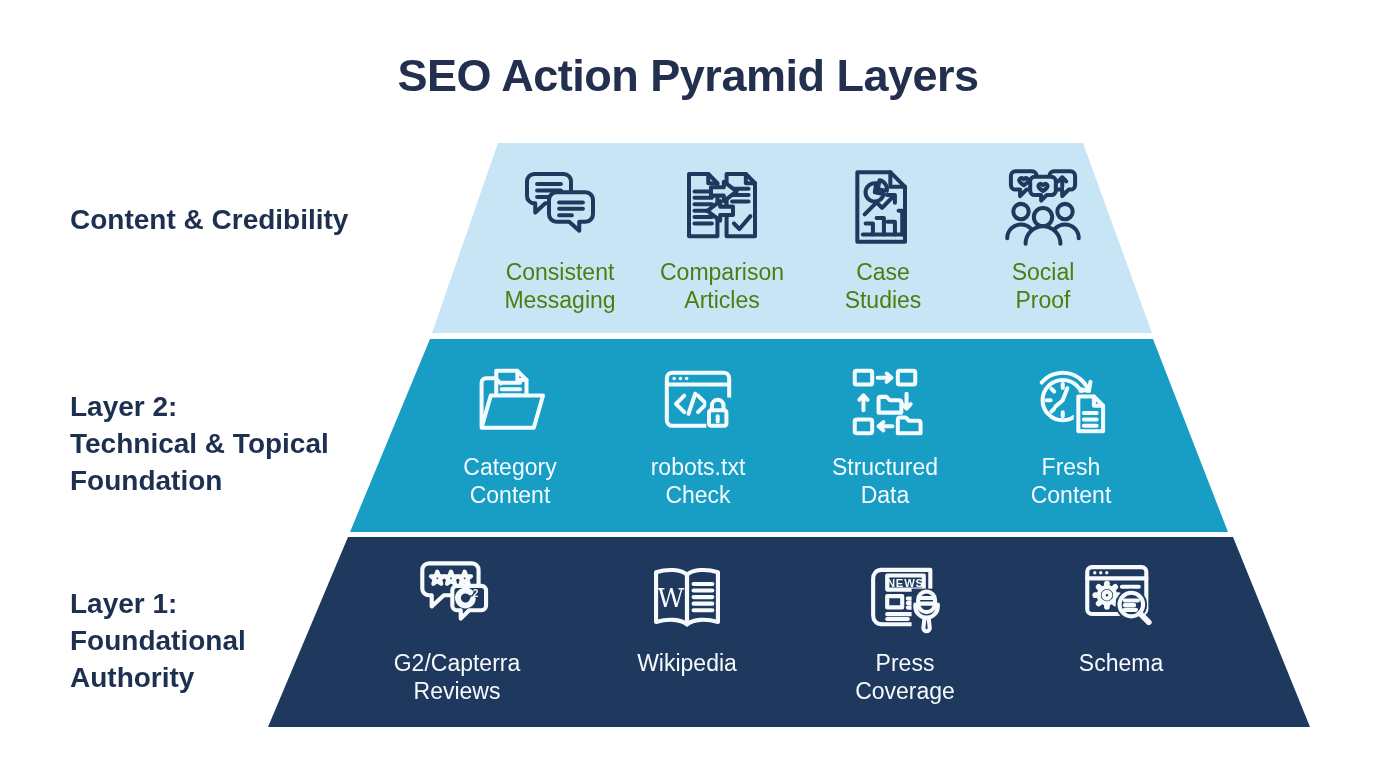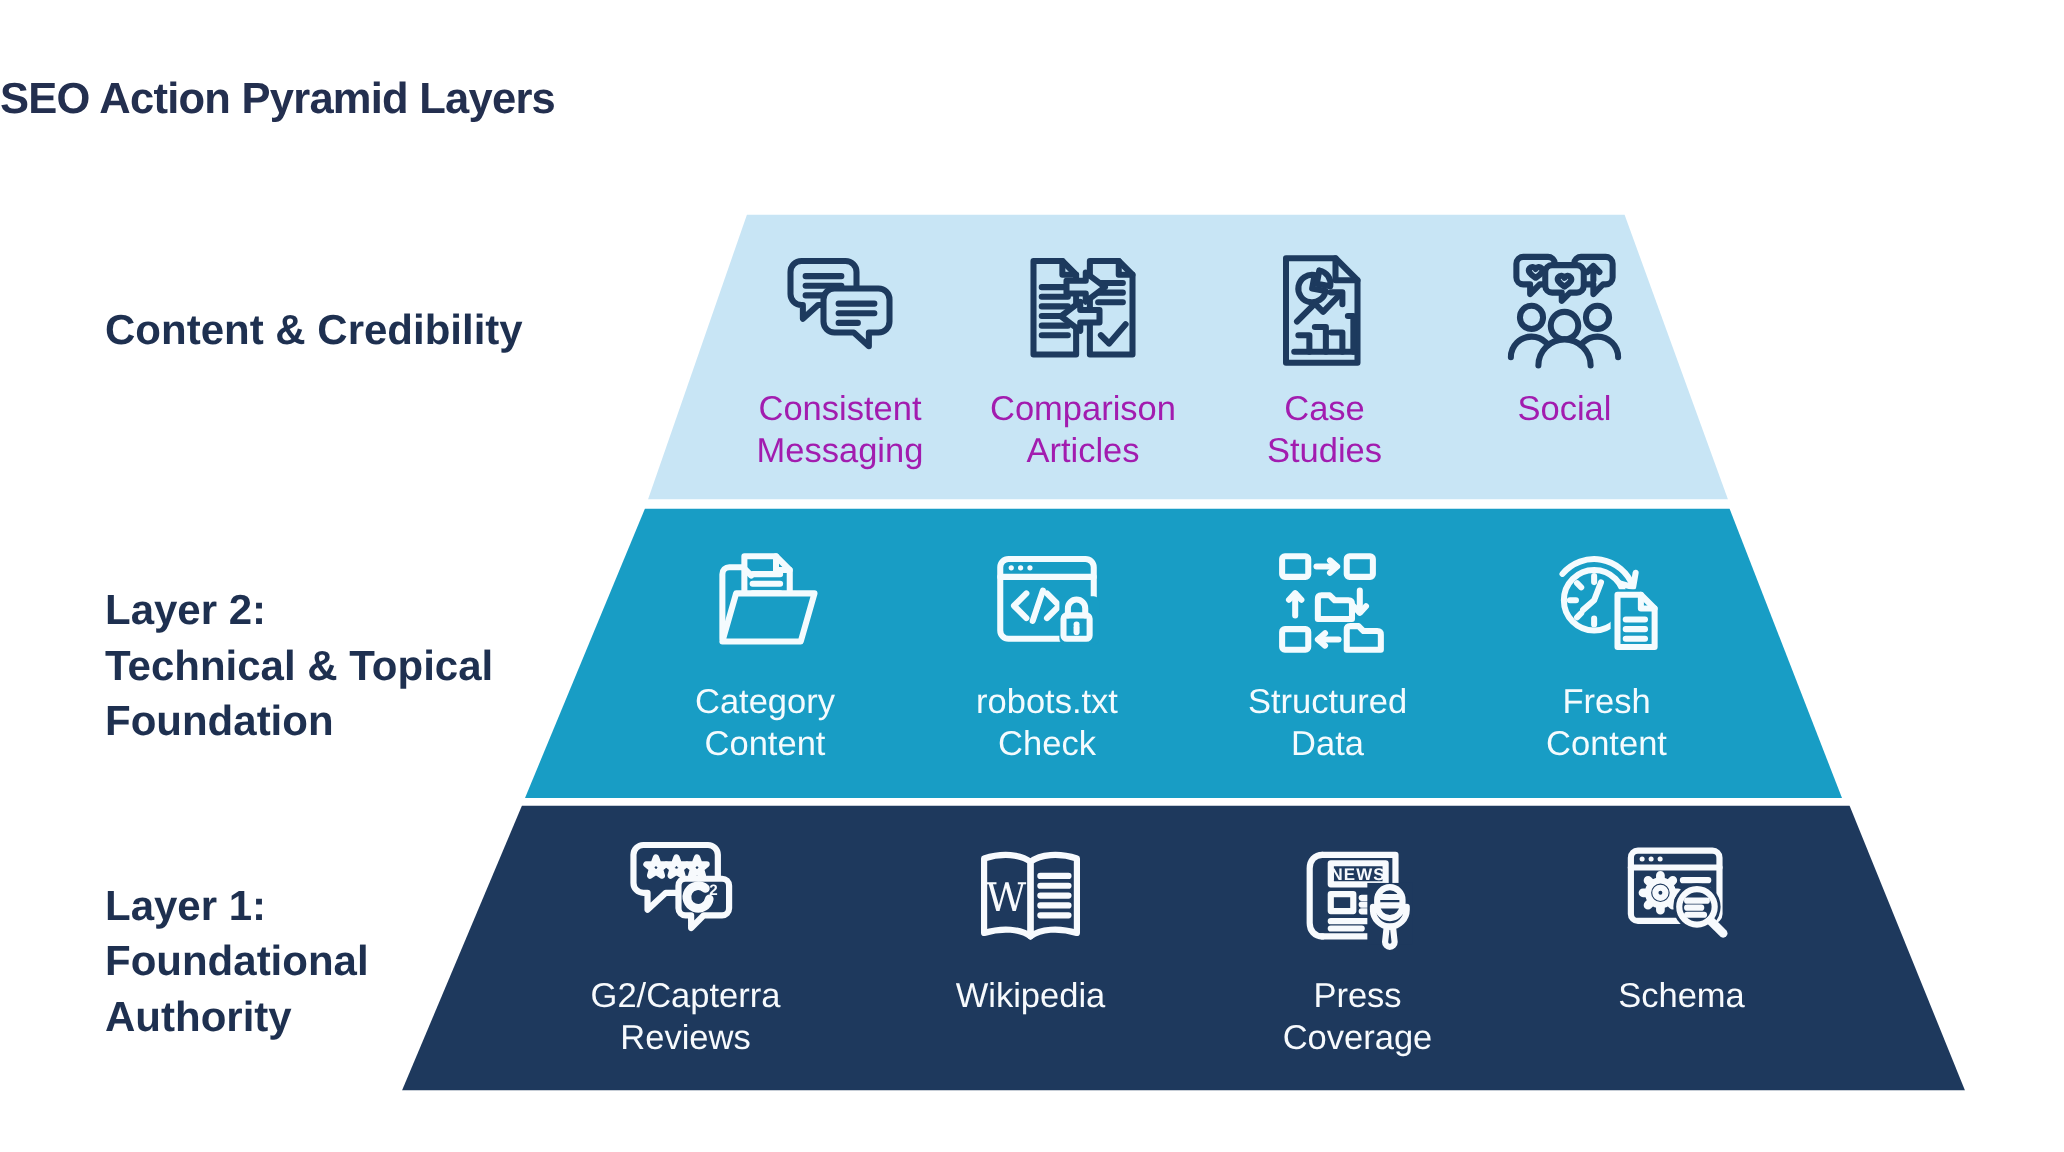--- a/index.html
+++ b/index.html
@@ -2,42 +2,42 @@
 <html><head>
 <meta charset="utf-8">
 <style>
   html,body{margin:0;padding:0;background:#ffffff;}
   #stage{
     position:relative;width:1376px;height:768px;background:var(--page-bg,#ffffff);
     font-family:"Liberation Sans",sans-serif;overflow:hidden;
   }
   
   .title{
-    position:absolute;left:0;right:0;top:50px;text-align:left;
-    font-size:29px;font-weight:700;letter-spacing:-0.5px;color:var(--title-col,#232f4f);
+    position:absolute;left:0;right:0;top:50px;text-align:center;
+    font-size:45px;font-weight:700;letter-spacing:-0.5px;color:var(--title-col,#232f4f);
   }
   
   .side-label{
     position:absolute;left:70px;width:350px;
     font-size:28px;line-height:37px;font-weight:600;color:var(--side-col,#1e3050);
   }
   .side-label div:empty{display:none;}
   #side-l3{top:201px;}
   #side-l2{top:388px;}
   #side-l1{top:585px;}
   
   .band{position:absolute;inset:0;}
   .band--l3{background:var(--l3bg,#c8e5f5);--band:var(--l3bg,#c8e5f5);
     clip-path:polygon(498px 143px,1083px 143px,1152px 333px,432px 333px);}
   .band--l2{background:var(--l2bg,#189dc5);--band:var(--l2bg,#189dc5);
     clip-path:polygon(430px 339px,1153px 339px,1228px 532px,350px 532px);}
   .band--l1{background:var(--l1bg,#1e395d);--band:var(--l1bg,#1e395d);
     clip-path:polygon(348px 537px,1233px 537px,1310px 727px,268px 727px);}
   .band--l3 .item-icon{color:#1d3a5e;}
-  .band--l3 .item-label{color:#a21caf;}
+  .band--l3 .item-label{color:#4d7c0f;}
   .band--l2 .item-icon,.band--l2 .item-label{color:#f4fbfe;}
   .band--l1 .item-icon,.band--l1 .item-label{color:#f7fafd;}
   
   .cell{position:absolute;width:230px;margin-left:-115px;text-align:center;}
   .band--l3 .cell{top:160px;}
   .band--l2 .cell{top:355px;}
   .band--l1 .cell{top:551px;}
   .item-icon{height:94px;display:flex;align-items:center;justify-content:center;}
   .item-label{font-size:23px;line-height:28px;font-weight:400;margin-top:4px;}
   .item-label div:empty{display:none;}
@@ -140,20 +140,21 @@
           <circle class="oc" cx="12" cy="26.5" r="4.2"></circle>
           <path class="oc" d="M4.5 41 a7.5 7.5 0 0 1 15 0"></path>
           <circle class="oc" cx="36" cy="26.5" r="4.2"></circle>
           <path class="oc" d="M28.5 41 a7.5 7.5 0 0 1 15 0"></path>
           <circle class="oc" cx="24" cy="29.5" r="5"></circle>
           <path class="oc" d="M14.5 44 a9.5 9.5 0 0 1 19 0"></path>
         </svg>
       </div>
       <div class="item-label">
         <div>Social</div>
+        <div>Proof</div>
       </div>
     </div>
   </div>
 
   <div class="band band--l2">
 
     <div class="cell" style="left:510px">
       <div class="item-icon">
         <svg width="88" height="88" viewBox="0 0 48 48">
           <path d="M16.5 7 H28 l5 5 v13 H16.5 Z"></path>

